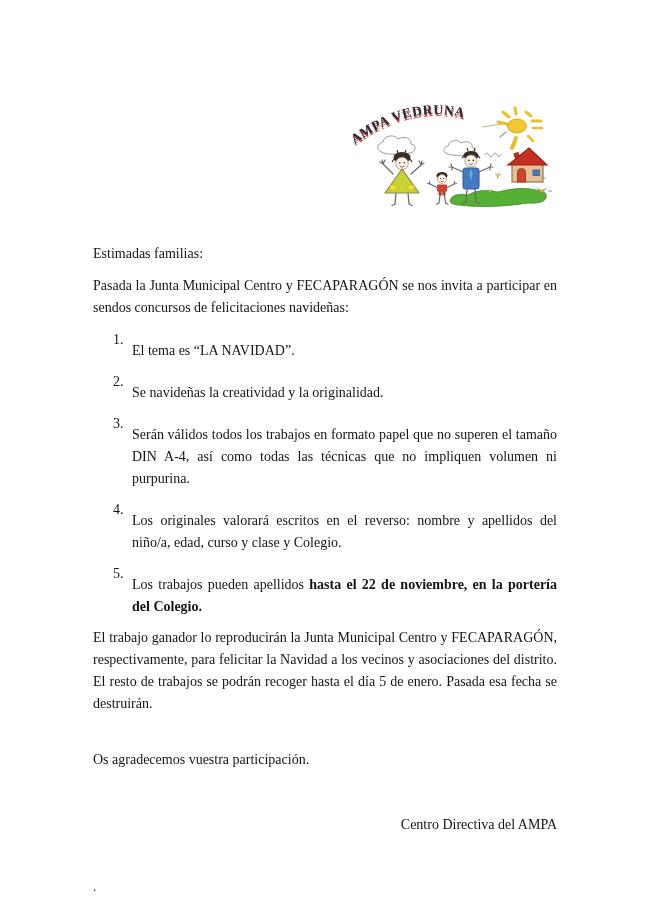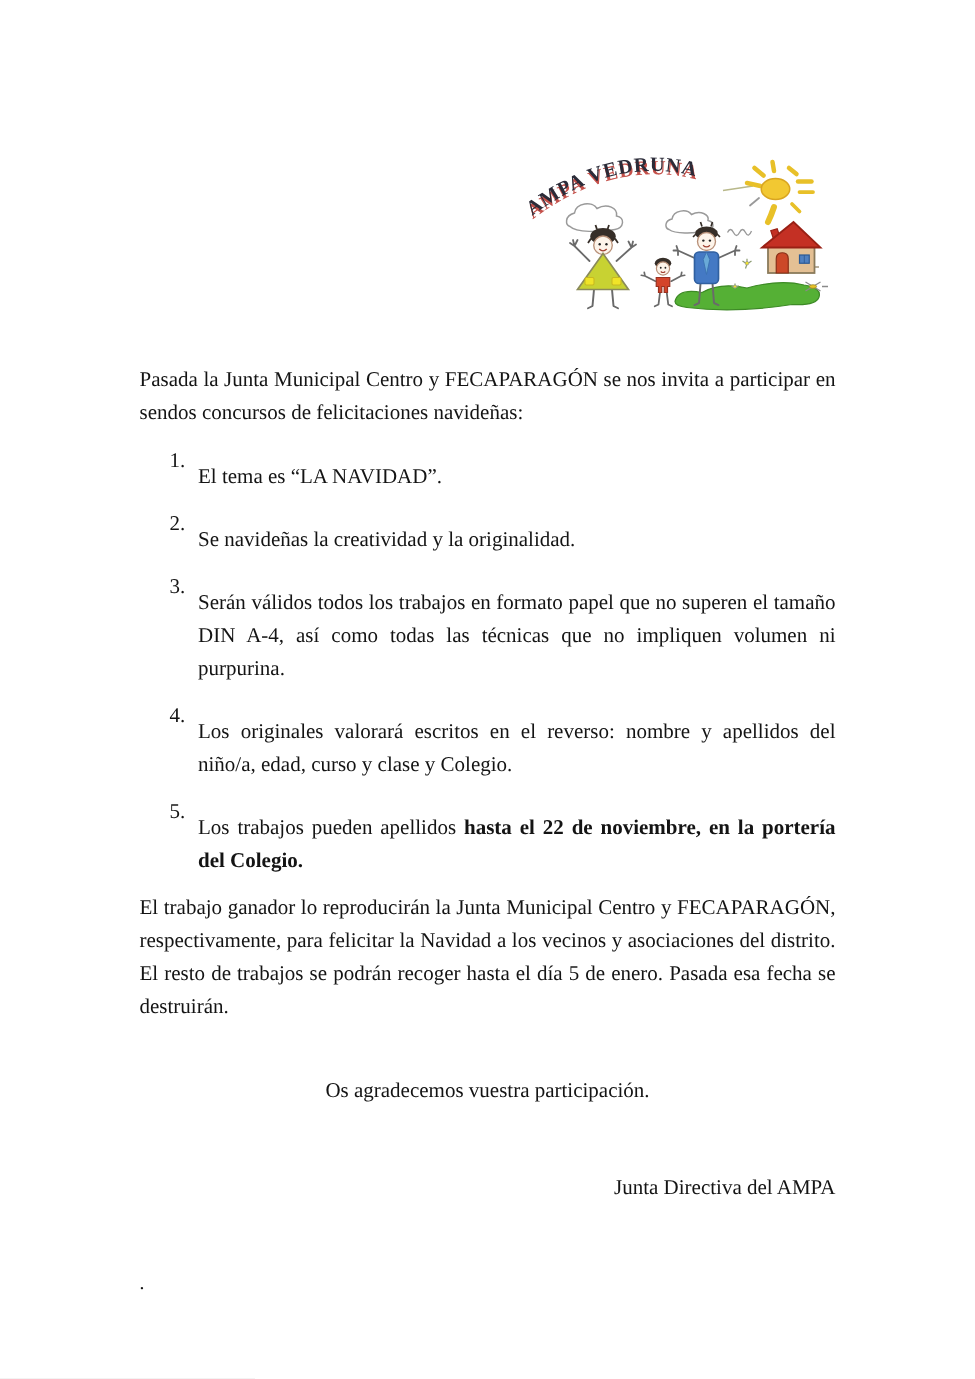--- a/index.html
+++ b/index.html
@@ -24,21 +24,21 @@
     font-size:14px;
     line-height:22px;
   }
   .para { margin:0 0 10px 0; text-align:justify; }
   .salutation { margin:0 0 10px 0; text-align:left; }
   .rules-list { margin:0; padding:0; }
   .list-item { display:flex; margin:0 0 9px 0; }
   .list-num { flex:none; width:19px; margin-left:20px; text-align:left; }
   .list-text { flex:1; text-align:justify;margin-top:11px; }
   .bold { font-weight:bold; }
-  .thanks { margin:34px 0 0 0; text-align:center; }
+  .thanks { margin:34px 0 0 0; text-align:left; }
   .signature { margin:43px 0 0 0; text-align:right; }
   .footer-dot { margin:40px 0 0 0; text-align:left; font-size:13px; }
   .arc-title-text {
     font-family:"Liberation Serif", serif;
     font-weight:bold;
     font-size:13.5px;
     letter-spacing:0.6px;
   }
 </style>
 </head>
@@ -146,20 +146,21 @@
 
       <g>
         <path d="M197 88 L207 94 M207 88 L197 94 M208 91 l4 0" stroke="#8a8a8a" stroke-width="0.9" fill="none"></path>
         <ellipse cx="202" cy="91" rx="2.4" ry="1.2" stroke="#998820" stroke-width="0.5" fill="#e8c028"></ellipse>
       </g>
     </svg>
   </div>
 
   <div class="content">
 
+    <p class="salutation">Estimadas familias:</p>
 
     <p class="para">Pasada la Junta Municipal Centro y FECAPARAGÓN se nos invita a participar en sendos concursos de felicitaciones navideñas:</p>
 
     <div class="rules-list">
       <div class="list-item">
         <span class="list-num">1.</span>
         <span class="list-text">El tema es “LA NAVIDAD”.</span>
       </div>
       <div class="list-item">
         <span class="list-num">2.</span>
@@ -176,18 +177,18 @@
       <div class="list-item">
         <span class="list-num">5.</span>
         <span class="list-text"><span>Los trabajos pueden apellidos </span><span class="bold">hasta el 22 de noviembre, en la portería del Colegio.</span></span>
       </div>
     </div>
 
     <p class="para">El trabajo ganador lo reproducirán la Junta Municipal Centro y FECAPARAGÓN, respectivamente, para felicitar la Navidad a los vecinos y asociaciones del distrito. El resto de trabajos se podrán recoger hasta el día 5 de enero. Pasada esa fecha se destruirán.</p>
 
     <p class="thanks">Os agradecemos vuestra participación.</p>
 
-    <p class="signature">Junta Directiva del AMPA</p>
+    <p class="signature">Centro Directiva del AMPA</p>
 
     <p class="footer-dot">.</p>
 
   </div>
 </div>
 
 </body></html>

